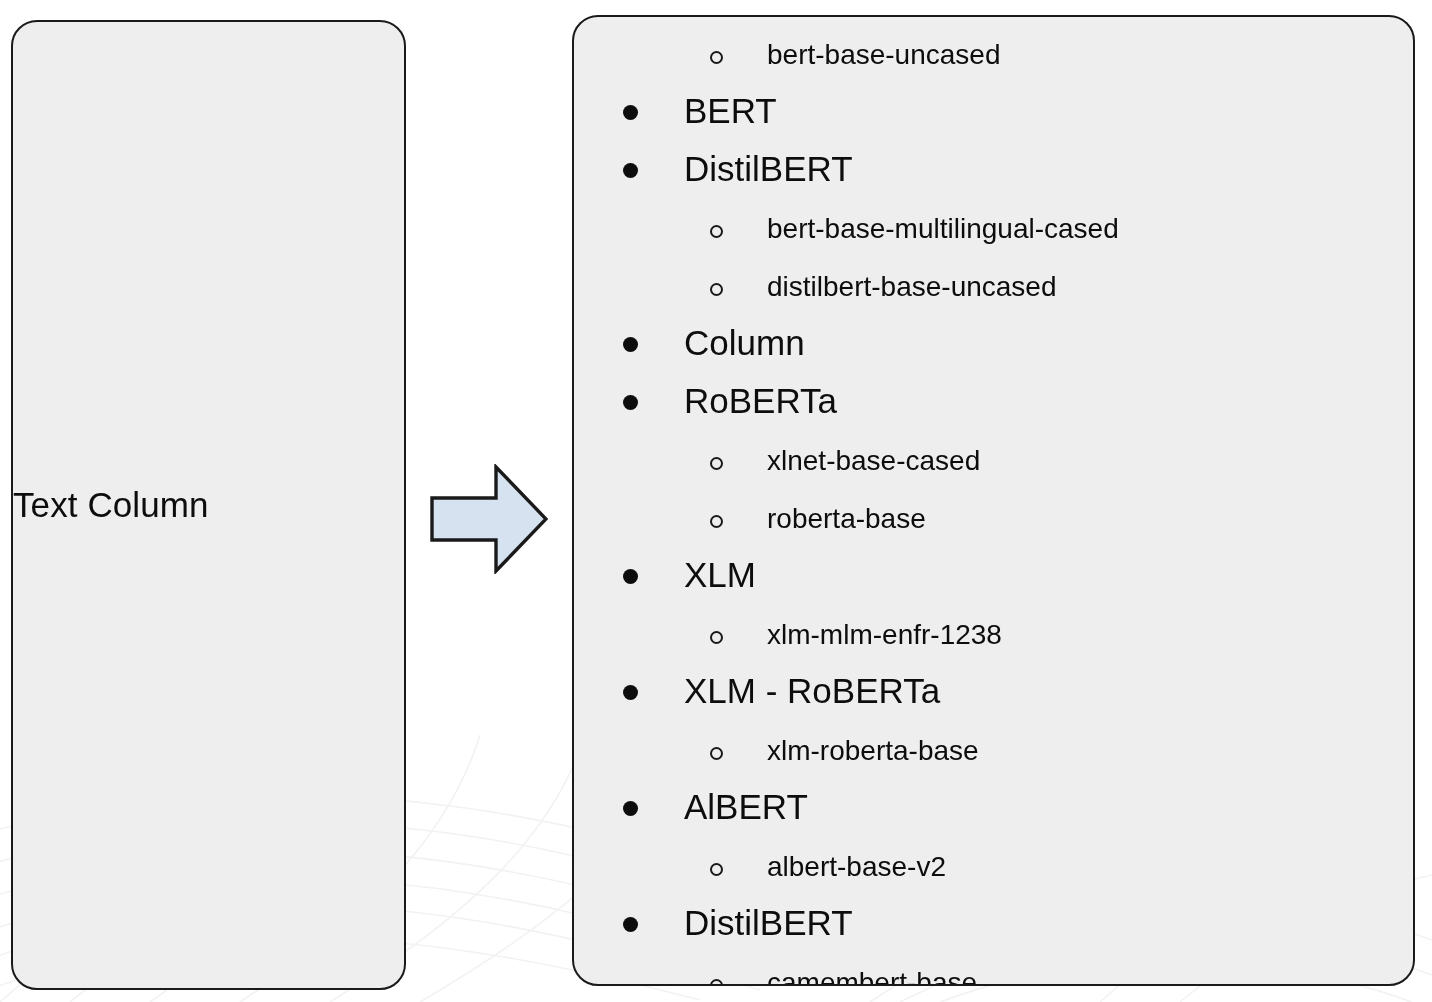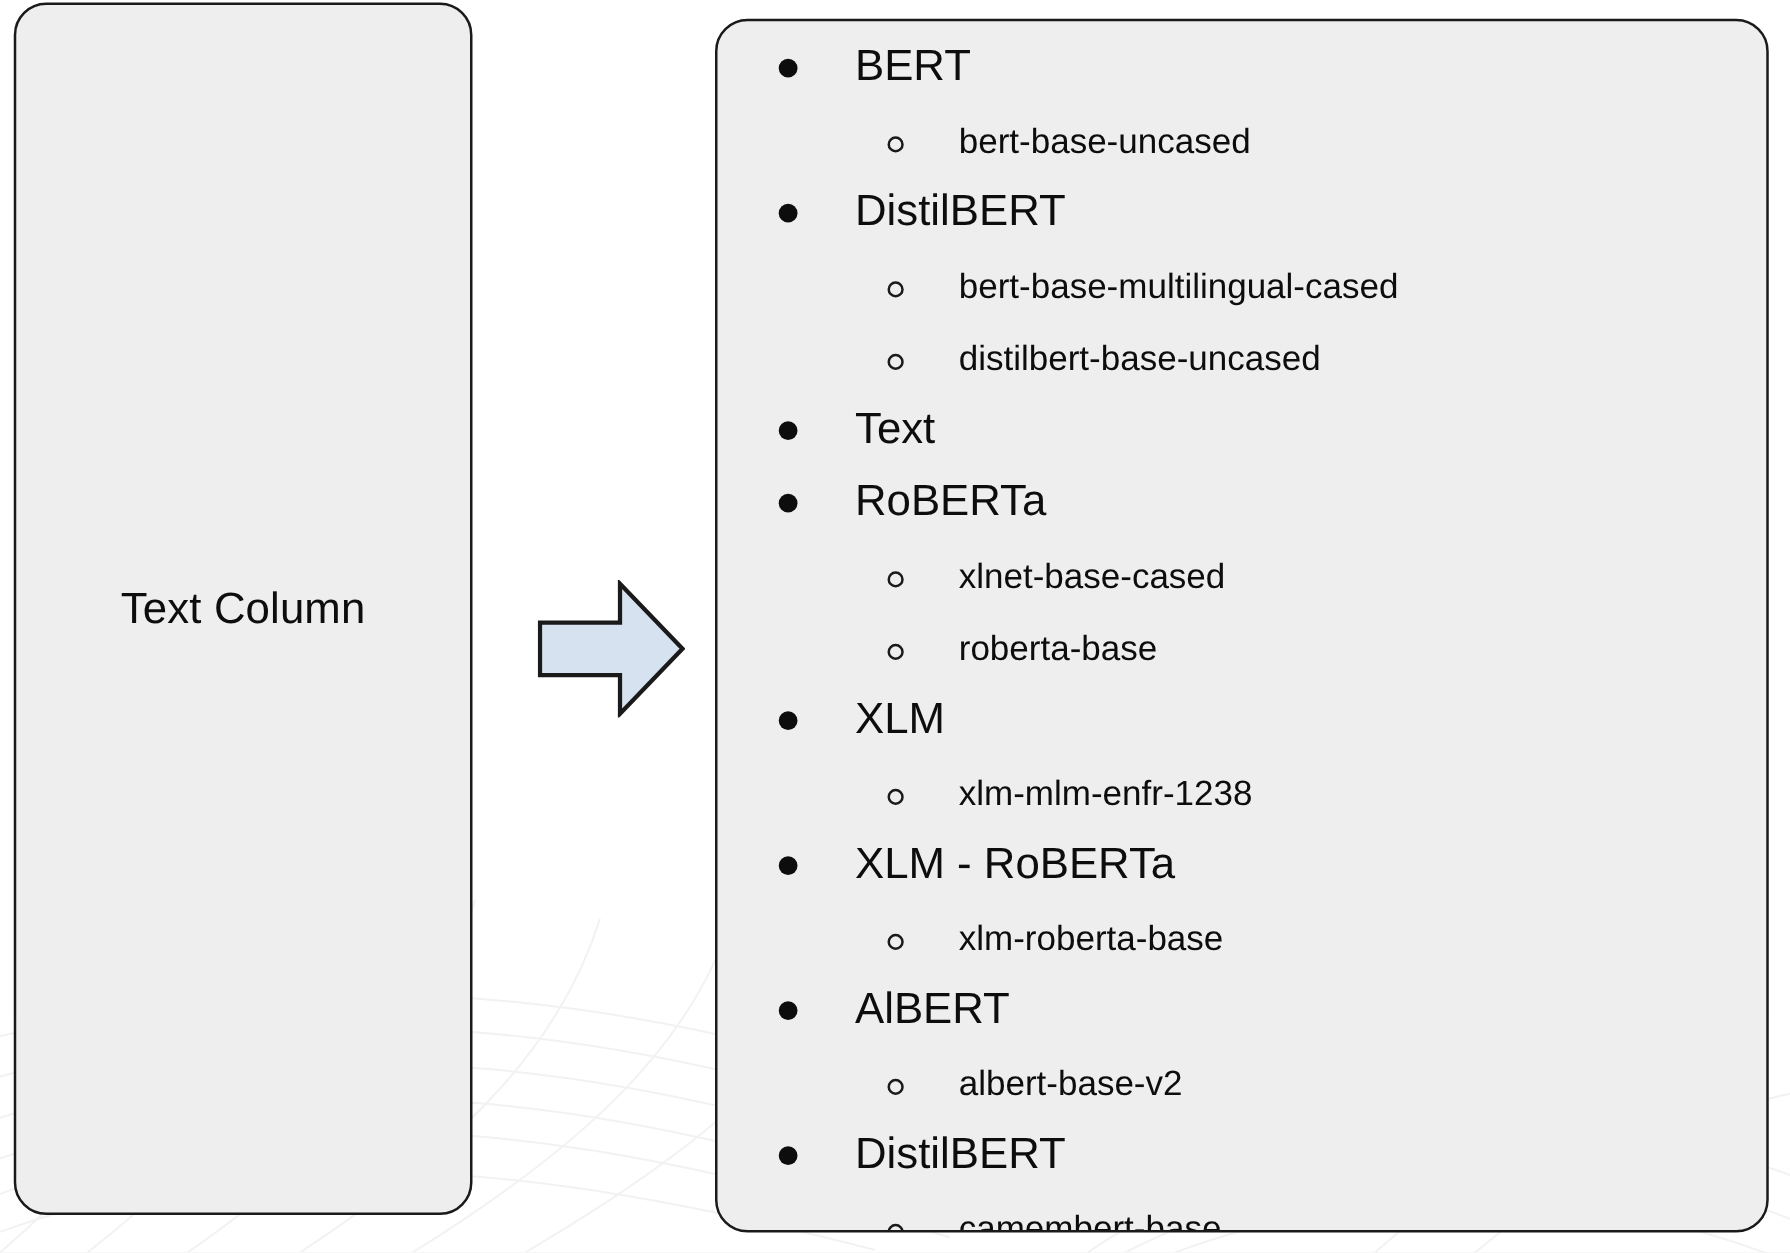--- a/index.html
+++ b/index.html
@@ -38,26 +38,25 @@
   .panel {
     position: absolute;
     background: #eeeeee;
     border: 2.5px solid #1a1a1a;
     border-radius: 26px;
     box-sizing: border-box;
   }
 
   #source-panel {
     left: 11px;
-    top: 2px;
-    width: 367px;
+    top: 20px;
+    width: 395px;
     height: 970px;
     display: flex;
     align-items: center;
-    justify-content: center;
   }
 
   #source-panel-label {
     font-size: 35px;
     color: #0d0d0d;
     line-height: 1.1;
     letter-spacing: 0.1px;
     white-space: nowrap;
   }
 
@@ -169,26 +168,26 @@
   <div class="panel" id="source-panel">
     <div id="source-panel-label">Text Column</div>
   </div>
 
   <svg id="flow-arrow" viewBox="0 0 118 110" preserveAspectRatio="none" aria-hidden="true">
     <polygon points="2,34 66,34 66,3 116,55 66,107 66,76 2,76" fill="#d6e2f0" stroke="#1a1a1a" stroke-width="3.4" stroke-linejoin="miter"></polygon>
   </svg>
 
   <div class="panel" id="models-panel">
     <div id="model-list">
+        <div class="model-row level-2"><span class="bullet"></span><span class="row-label">bert-base-uncased</span></div>
         <div class="model-row level-1"><span class="bullet"></span><span class="row-label">BERT</span></div>
-        <div class="model-row level-2"><span class="bullet"></span><span class="row-label">bert-base-uncased</span></div>
         <div class="model-row level-1"><span class="bullet"></span><span class="row-label">DistilBERT</span></div>
         <div class="model-row level-2"><span class="bullet"></span><span class="row-label">bert-base-multilingual-cased</span></div>
         <div class="model-row level-2"><span class="bullet"></span><span class="row-label">distilbert-base-uncased</span></div>
-        <div class="model-row level-1"><span class="bullet"></span><span class="row-label">Text</span></div>
+        <div class="model-row level-1"><span class="bullet"></span><span class="row-label">Column</span></div>
         <div class="model-row level-1"><span class="bullet"></span><span class="row-label">RoBERTa</span></div>
         <div class="model-row level-2"><span class="bullet"></span><span class="row-label">xlnet-base-cased</span></div>
         <div class="model-row level-2"><span class="bullet"></span><span class="row-label">roberta-base</span></div>
         <div class="model-row level-1"><span class="bullet"></span><span class="row-label">XLM</span></div>
         <div class="model-row level-2"><span class="bullet"></span><span class="row-label">xlm-mlm-enfr-1238</span></div>
         <div class="model-row level-1"><span class="bullet"></span><span class="row-label">XLM - RoBERTa</span></div>
         <div class="model-row level-2"><span class="bullet"></span><span class="row-label">xlm-roberta-base</span></div>
         <div class="model-row level-1"><span class="bullet"></span><span class="row-label">AlBERT</span></div>
         <div class="model-row level-2"><span class="bullet"></span><span class="row-label">albert-base-v2</span></div>
         <div class="model-row level-1"><span class="bullet"></span><span class="row-label">DistilBERT</span></div>

